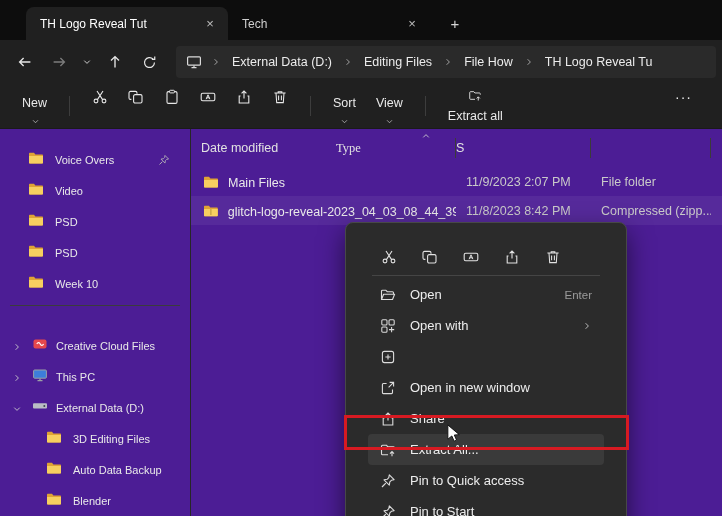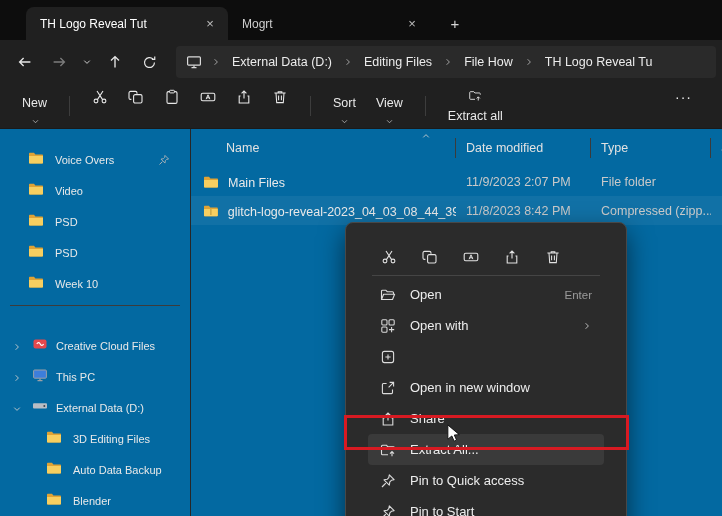--- a/index.html
+++ b/index.html
@@ -1,20 +1,20 @@
 <!DOCTYPE html>
 <html><head>
 <meta charset="utf-8">
 <style>
   *{margin:0;padding:0;box-sizing:border-box;}
   html,body{width:722px;height:516px;}
   body{font-family:"Liberation Sans","DejaVu Sans",sans-serif;background:#000;}
   button{background:none;border:none;color:inherit;font:inherit;cursor:default;flex-direction:column;}
   .ic{display:block;}
-  .app{position:relative;width:722px;height:516px;background:#0369a1;overflow:hidden;color:#e9e9e9;}
+  .app{position:relative;width:722px;height:516px;background:#4c1d95;overflow:hidden;color:#e9e9e9;}
 
   
   .tabbar{position:absolute;top:0;left:0;right:0;height:40px;background:#0d0d0d;display:flex;align-items:flex-end;padding-left:26px;}
   .tab{width:202px;height:33px;display:flex;align-items:center;gap:8px;padding:0 8px 0 14px;font-size:12px;color:#cfcfcf;border-radius:8px 8px 0 0;}
   .tab.active{background:#202020;color:#fff;}
   .tab-label{flex:1;white-space:nowrap;overflow:hidden;}
   .tab-close{width:20px;height:20px;border-radius:4px;display:flex;align-items:center;justify-content:center;font-size:13px;color:#bdbdbd;}
   .tab-add{width:26px;height:26px;margin:0 0 4px 12px;display:flex;align-items:center;justify-content:center;font-size:15px;color:#d6d6d6;border-radius:4px;}
 
   
@@ -43,21 +43,21 @@
   .side-item.child{padding-left:40px;}
   .side-pin{position:absolute;right:14px;color:#b9b9b9;display:flex;}
   .side-divider{height:1px;background:#3c3c3c;margin:15px 10px;}
   .side-label{white-space:nowrap;overflow:hidden;}
 
   
   .content{flex:1;position:relative;font-size:12.5px;border-left:1px solid #272727;}
   .list-header{height:38px;display:flex;align-items:center;color:#e2e2e2;position:relative;}
   .lh-name{width:265px;padding-left:35px;}
   .lh-date{width:135px;padding-left:10px;}
-  .lh-type{width:120px;padding-left:10px;}
+  .lh-type{width:120px;padding-left:10px;font-family:Liberation Serif, serif;}
   .lh-size{flex:1;padding-left:10px;white-space:nowrap;overflow:hidden;}
   .col-sep{position:absolute;top:9px;width:1px;height:20px;background:#3b3b3b;}
   .sort-asc{position:absolute;top:2px;left:230px;color:#cfcfcf;}
   .file-row{height:29px;display:flex;align-items:center;}
   .file-row.selected{background:rgba(255,255,255,.06);}
   .fr-name{width:265px;padding-left:12px;display:flex;align-items:flex-end;gap:9px;white-space:nowrap;overflow:hidden;}
   .fr-name span{white-space:nowrap;overflow:hidden;}
   .fr-date{width:135px;padding-left:10px;color:#c9c9c9;}
   .fr-type{width:120px;padding-left:10px;color:#c9c9c9;white-space:nowrap;overflow:hidden;}
 
@@ -198,21 +198,21 @@
       </symbol>
     </defs>
   </svg>
 
   <div class="tabbar">
     <div class="tab active">
       <span class="tab-label">TH Logo Reveal Tut</span>
       <span class="tab-close">×</span>
     </div>
     <div class="tab">
-      <span class="tab-label">Mogrt</span>
+      <span class="tab-label">Tech</span>
       <span class="tab-close">×</span>
     </div>
     <div class="tab-add">+</div>
   </div>
 
   <div class="navbar">
     <button class="nav-btn">
       <svg class="ic" width="16" height="16">
           <use href="#i-arrow-left"></use>
         </svg>
@@ -441,21 +441,20 @@
       </div>
       <div class="side-item child">
         <svg class="ic" width="16" height="16">
             <use href="#i-folder"></use>
           </svg>
       </div>
     </div>
 
     <div class="content">
       <div class="list-header">
-        <div class="lh-name"><span>Name</span></div>
         <div class="lh-date"><span>Date modified</span></div>
         <div class="lh-type"><span>Type</span></div>
         <div class="lh-size"><span>S</span></div>
         <span class="sort-asc">
             <svg class="ic" width="10" height="10">
               <use href="#i-chev-up"></use>
             </svg>
           </span>
         <div class="col-sep" style="left:264px"></div>
         <div class="col-sep" style="left:399px"></div>

